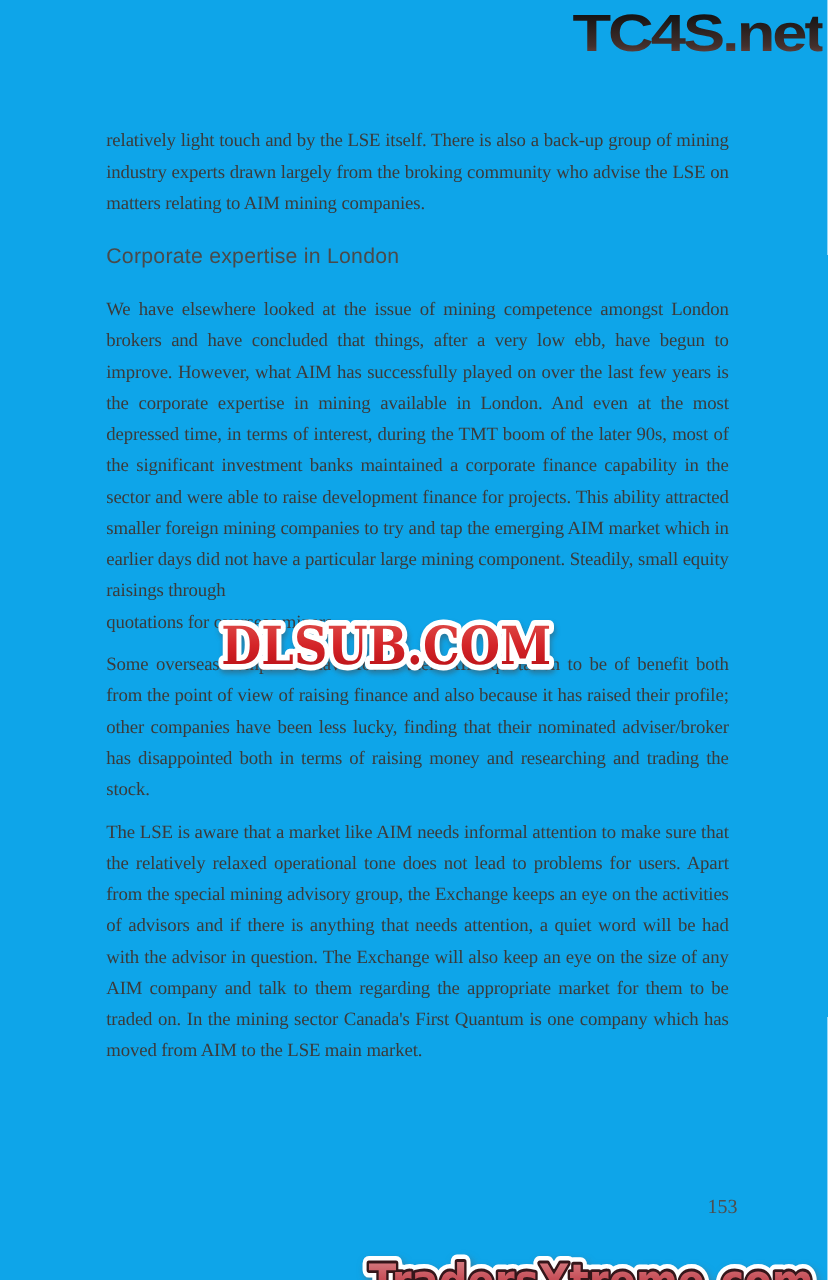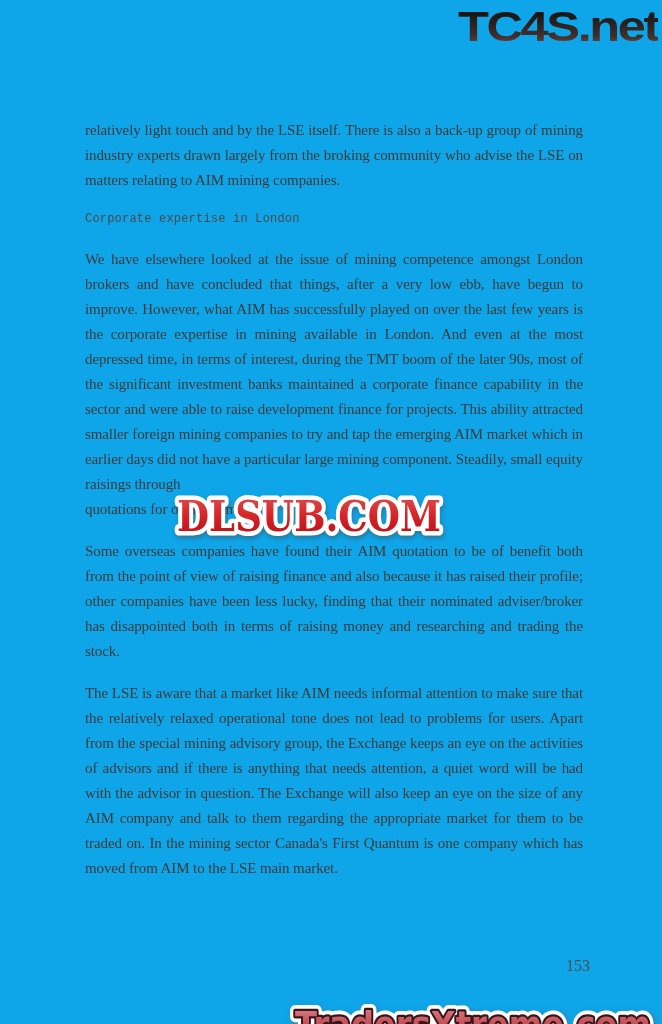--- a/index.html
+++ b/index.html
@@ -50,26 +50,25 @@
     top: 101px;
     width: 498px;
     color: #3b3b3b;
   }
   .content p {
     font-size: 15px;
     line-height: 25px;
     text-align: justify;
     letter-spacing: -0.1px;
     margin-bottom: 9px;
-    margin-top: 17px;
   }
   .section-heading {
-    font-family: Liberation Mono, monospace;
+    font-family: Liberation Sans, sans-serif;
     font-weight: 400;
-    font-size: 12px;
+    font-size: 17px;
     color: #4a4a4a;
     margin-top: 19px;
     margin-bottom: 21px;
     letter-spacing: 0.2px;
   }
   .split-line {
     display: flex;
     justify-content: space-between;
     font-size: 15px;
     line-height: 25px;

